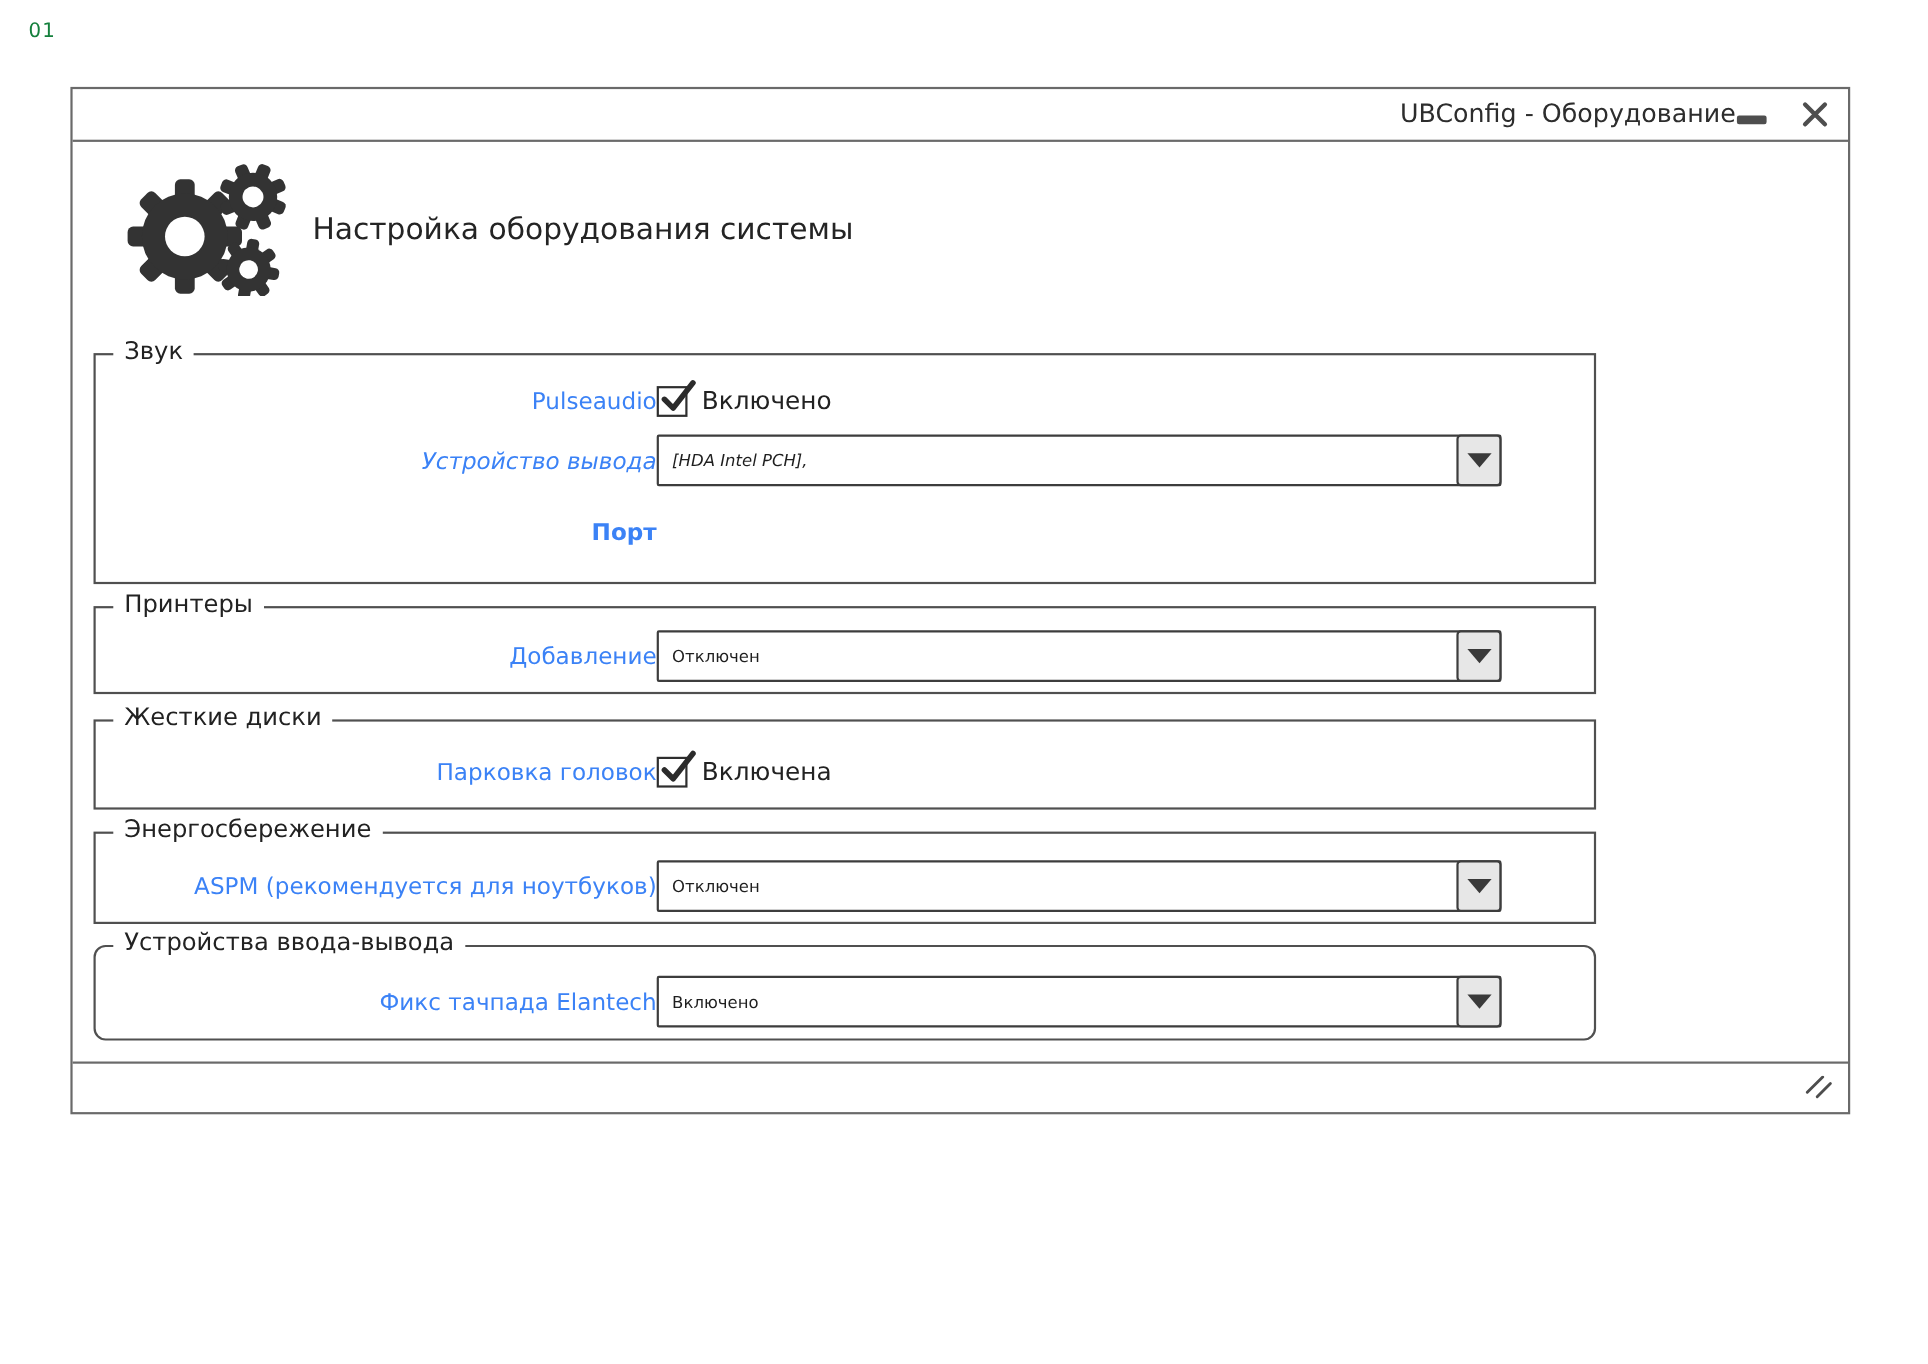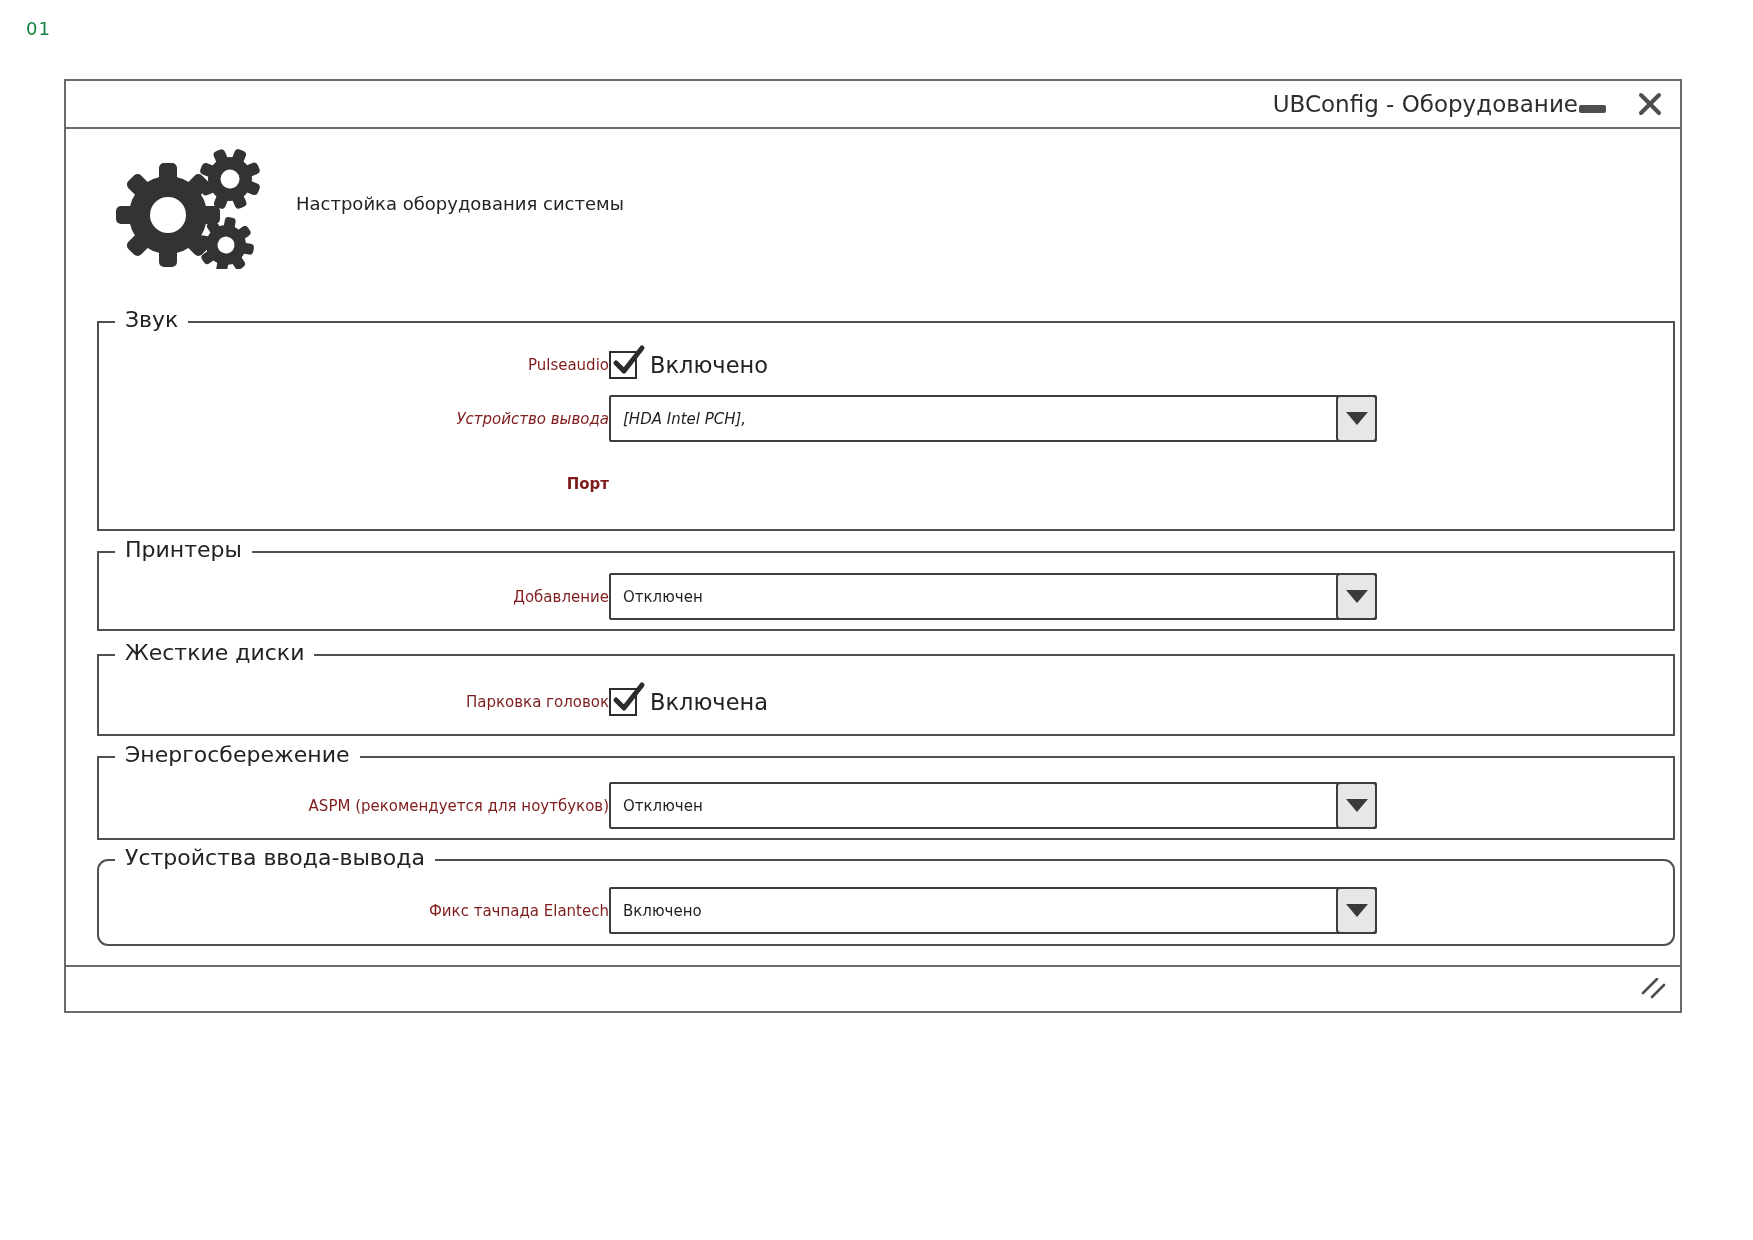--- a/index.html
+++ b/index.html
@@ -28,42 +28,42 @@
     width:28px; height:26px; margin-right:30px; margin-top:10px;
     display:flex; align-items:center; justify-content:center; cursor:default;
   }
   .win-min .dash { width:27px; height:8px; background:#4e4e4e; border-radius:2px; }
   .win-close { width:28px; height:28px; display:flex; align-items:center; justify-content:center; cursor:default; }
 
   .content { position:relative; flex:1; }
 
   
   .gears { position:absolute; left:40px; top:14px; }
-  .app-heading { position:absolute; left:218px; top:64px; font-size:18px; color:#242424; white-space:nowrap;margin-left:12px; }
+  .app-heading { position:absolute; left:218px; top:64px; font-size:27px; color:#242424; white-space:nowrap; }
 
   
   .group {
-    position:absolute; left:19px; width:1578px;
-    border:2px solid #505050; background:#fff;margin-left:12px;
+    position:absolute; left:19px; width:1366px;
+    border:2px solid #505050; background:#fff;
   }
   .legend {
     position:absolute; top:-16px; left:16px; background:#fff;
     padding:0 10px; font-size:22px; color:#222; white-space:nowrap;
   }
   .g-sound   { top:192px; height:210px; }
   .g-print   { top:422px; height:80px;  }
   .g-disks   { top:525px; height:82px;  }
   .g-power   { top:627px; height:84px;  }
   .g-io      { top:730px; height:87px;border-radius:11px;  }
 
   .row {
     position:absolute; left:20px; right:16px; height:47px;
     display:flex; align-items:center;
   }
-  .lbl { flex:none; width:490px; font-size:15px; color:#7f1d1d; white-space:nowrap; }
+  .lbl { flex:none; width:490px; font-size:21px; color:#3b82f6; white-space:nowrap; }
 
   
   .dropdown {
     position:relative; flex:none; width:768px; height:47px;
     border:2px solid #3d3d3d; border-radius:2px; background:#fff;
     display:flex; align-items:center; padding-left:12px; cursor:default;
   }
   .dd-value { font-size:15px; color:#1f1f1f; white-space:nowrap; }
   .dd-btn {
     position:absolute; right:-2px; top:-2px; bottom:-2px; width:41px;

